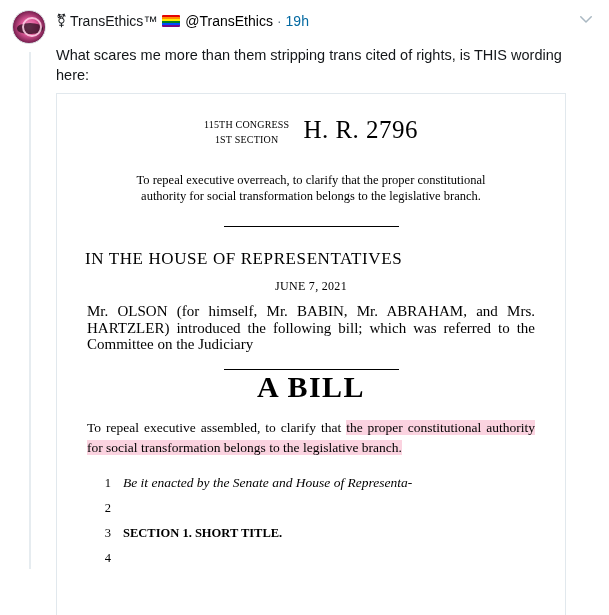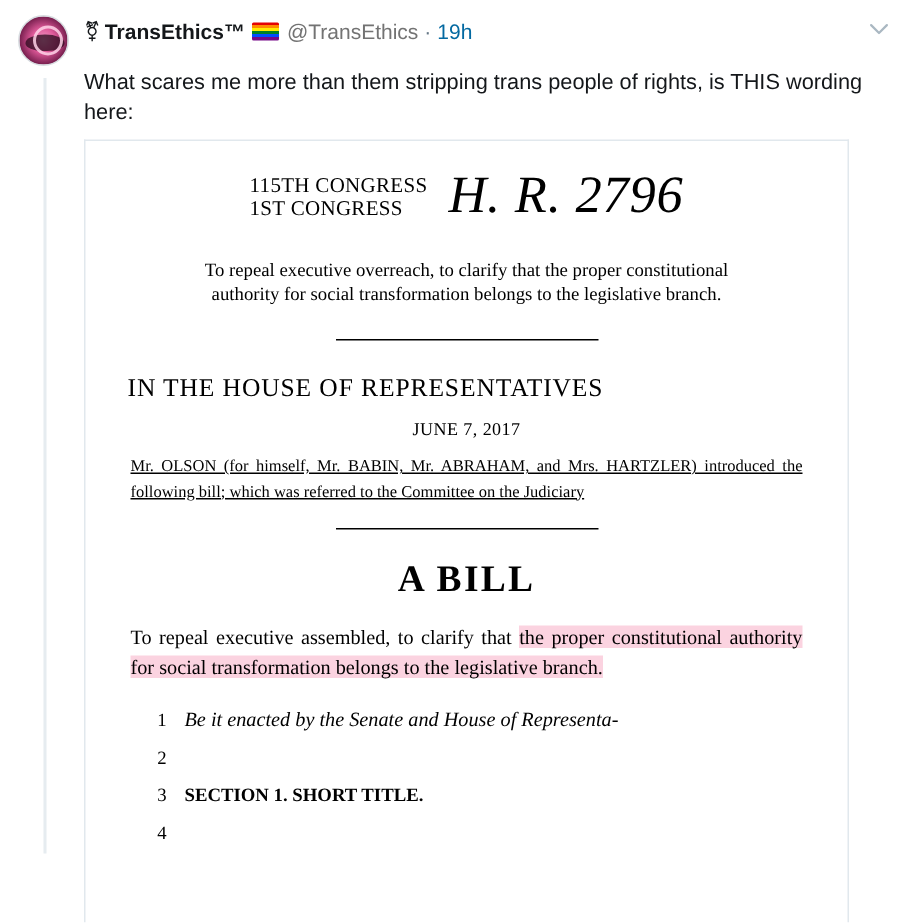--- a/index.html
+++ b/index.html
@@ -70,21 +70,21 @@
     white-space: nowrap;
   }
 
   .trans-symbol {
     font-size: 13px;
     color: #14171a;
     margin-right: 3px;
   }
 
   .display-name {
-    font-weight: bold;
+    font-weight: normal;
     color: #14171a;
     font-size: 14px;
   }
 
   .pride-flag {
     display: inline-block;
     width: 18px;
     height: 12px;
     margin: 0 5px;
     vertical-align: -1px;
@@ -94,21 +94,21 @@
       #e40303 0 16.6%,
       #ff8c00 16.6% 33.3%,
       #ffed00 33.3% 50%,
       #008026 50% 66.6%,
       #004dff 66.6% 83.3%,
       #750787 83.3% 100%
     );
   }
 
   .handle {
-    color: #737373;
+    color: #000000;
     font-size: 14px;
   }
 
   .dot-sep {
     color: #657786;
     margin: 0 4px;
     font-size: 14px;
   }
 
   .timestamp {
@@ -156,36 +156,35 @@
 
   .bill-top {
     display: flex;
     align-items: flex-start;
     justify-content: center;
     gap: 14px;
     margin-top: 4px;
   }
 
   .congress-block {
-    text-align: left;
-    font-size: 14px;
+    text-align: center;
+    font-size: 10px;
     line-height: 15px;
     letter-spacing: .2px;
     padding-top: 5px;
     font-variant: small-caps;
   }
   .congress-line1 { display: block; }
   .congress-line2 { display: block; }
 
   .hr-number {
-    font-size: 35px;
+    font-size: 25px;
     line-height: 36px;
     letter-spacing: .5px;
     font-weight: normal;
-    font-style: italic;
   }
 
   .bill-purpose {
     margin: 24px auto 0 auto;
     width: 375px;
     text-align: center;
     font-size: 12.5px;
     line-height: 16px;
   }
 
@@ -205,41 +204,39 @@
 
   .bill-date {
     text-align: center;
     font-size: 12px;
     margin-top: 10px;
     font-variant: small-caps;
     letter-spacing: .3px;
   }
 
   .sponsors {
-    font-size: 11px;
+    font-size: 15px;
     line-height: 16.5px;
     margin-top: 9px;
     text-align: justify;
     padding: 0 2px;
-    text-decoration: underline;
   }
 
   .rule-short2 {
     width: 175px;
     height: 0;
     border-top: 1.3px solid #000;
     margin: 16px auto 0 auto;
   }
 
   .a-bill {
     text-align: center;
-    font-size: 25px;
+    font-size: 30px;
     font-weight: bold;
     letter-spacing: 1.5px;
-    margin-top: 20px;
   }
 
   .bill-abstract {
     font-size: 13.5px;
     line-height: 20px;
     margin-top: 14px;
     text-align: justify;
     padding: 0 2px;
   }
   .hl {
@@ -297,40 +294,40 @@
     </div>
 
     <div class="caret">
       <svg width="18" height="18" viewBox="0 0 24 24" aria-hidden="true">
         <path d="M5 9l7 7 7-7" fill="none" stroke="#aab8c2" stroke-width="2" stroke-linecap="round" stroke-linejoin="round"></path>
       </svg>
     </div>
   </div>
 
   <div class="tweet-body">
-    <p class="tweet-text">What scares me more than them stripping trans people of rights, is THIS wording here:</p>
+    <p class="tweet-text">What scares me more than them stripping trans cited of rights, is THIS wording here:</p>
 
     <div class="bill-card">
       <div class="bill-inner">
 
         <div class="bill-top">
           <div class="congress-block">
             <span class="congress-line1">115TH CONGRESS</span>
-            <span class="congress-line2">1ST CONGRESS</span>
+            <span class="congress-line2">1ST SECTION</span>
           </div>
           <div class="hr-number">H. R. 2796</div>
         </div>
 
         <div class="bill-purpose">To repeal executive overreach, to clarify that the proper constitutional authority for social transformation belongs to the legislative branch.</div>
 
         <div class="rule-short"></div>
 
         <div class="in-house">IN THE HOUSE OF REPRESENTATIVES</div>
 
-        <div class="bill-date">JUNE 7, 2017</div>
+        <div class="bill-date">JUNE 7, 2021</div>
 
         <div class="sponsors">Mr. OLSON (for himself, Mr. BABIN, Mr. ABRAHAM, and Mrs. HARTZLER) introduced the following bill; which was referred to the Committee on the Judiciary</div>
 
         <div class="rule-short2"></div>
 
         <div class="a-bill">A BILL</div>
 
         <div class="bill-abstract">
           <span>To repeal executive assembled, to clarify that </span><span class="hl">the proper constitutional authority for social transformation belongs to the legislative branch.</span>
         </div>

